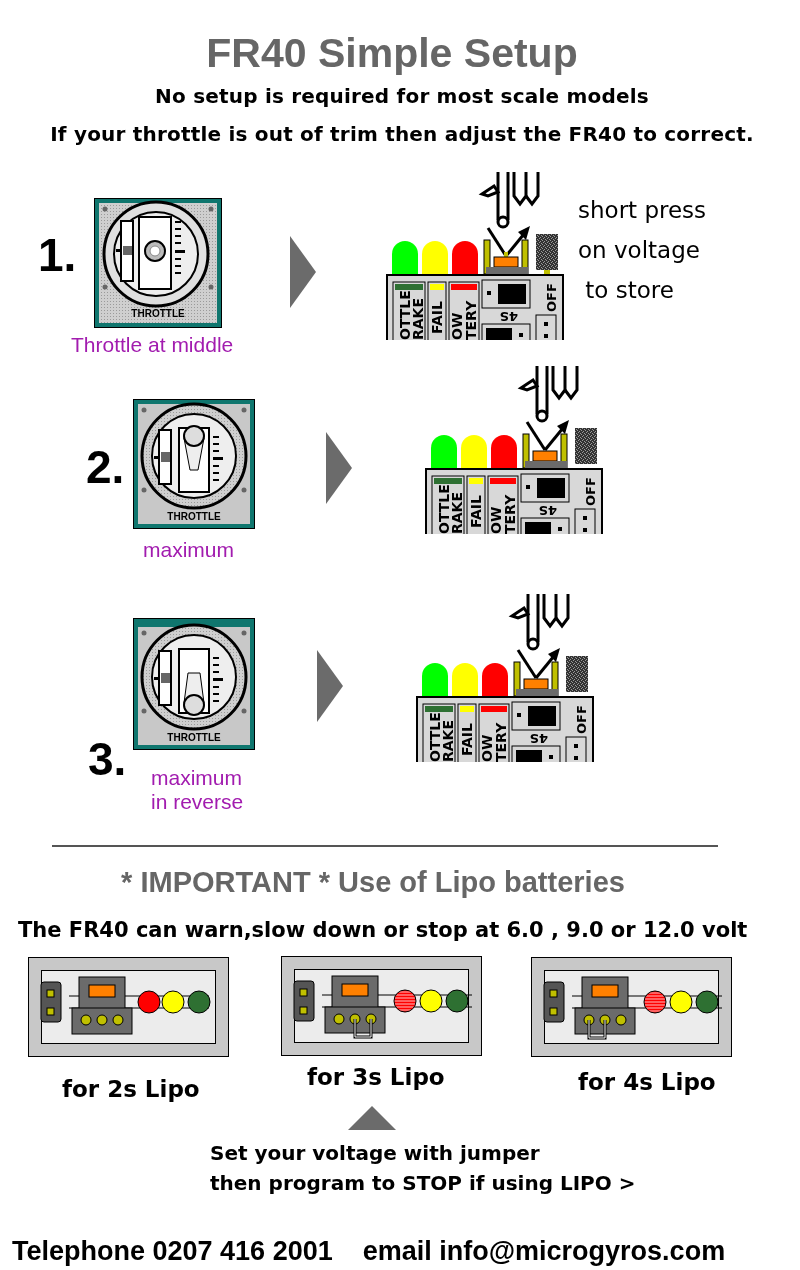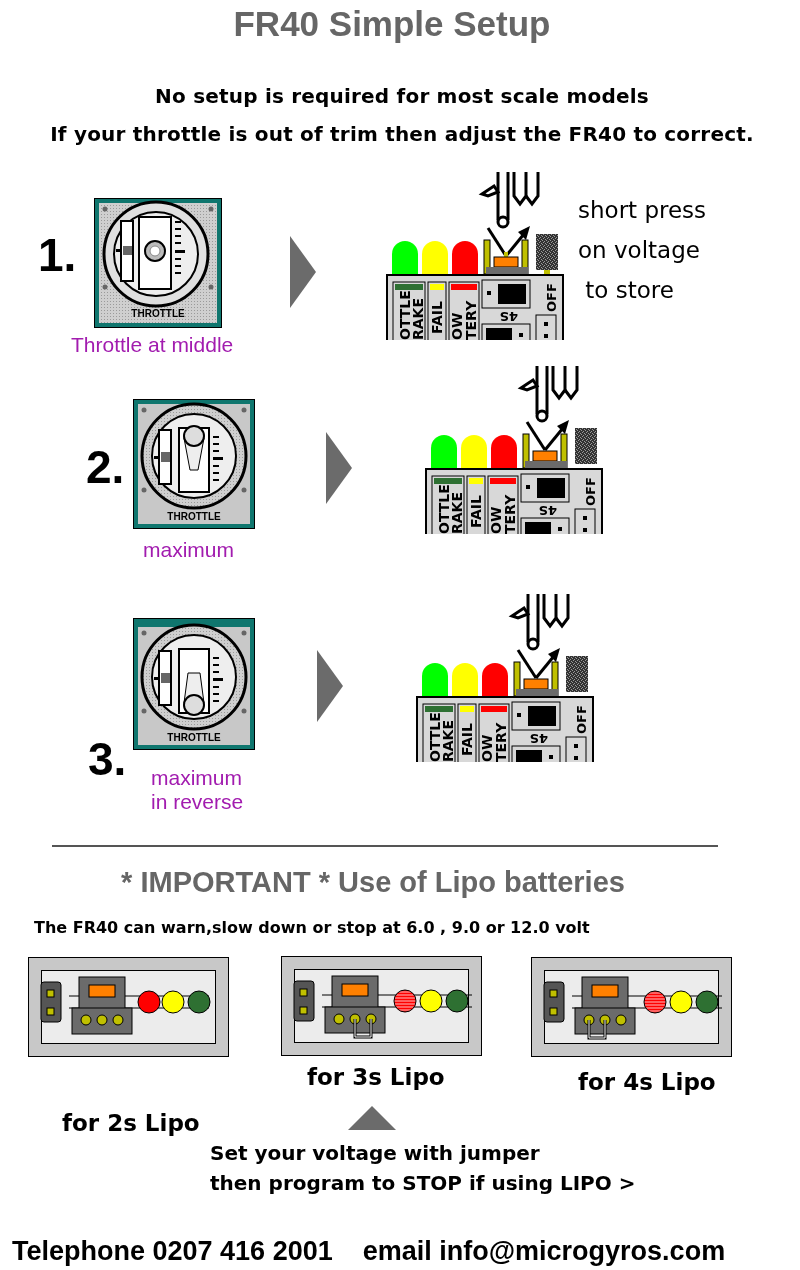--- a/index.html
+++ b/index.html
@@ -1,27 +1,27 @@
 <!DOCTYPE html>
 <html><head>
 <meta charset="utf-8">
 <style>
   html, body { margin:0; padding:0; background:#ffffff; }
   body { width:800px; height:1270px; position:relative; overflow:hidden; font-family:"DejaVu Sans", sans-serif; color:#000; }
   .abs { position:absolute; }
-  .title { left:0; width:784px; top:4px; text-align:center; font-family:"Liberation Sans", sans-serif; font-weight:bold; font-size:35px; color:#666666; }
+  .title { left:0; width:784px; top:30px; text-align:center; font-family:"Liberation Sans", sans-serif; font-weight:bold; font-size:41px; color:#666666; }
   .sub { left:0; width:804px; text-align:center; font-family:"DejaVu Sans", sans-serif; font-weight:bold; font-size:20px; letter-spacing:0.2px; }
   .stepnum { font-family:"Liberation Sans", sans-serif; font-weight:bold; font-size:46px; color:#000; }
   .caption { font-family:"Liberation Sans", sans-serif; font-size:21px; color:#a21caf; line-height:24px; }
   .thr-box { background:#0f766e; border:1px solid #000; box-sizing:border-box; }
   .arrow { width:0; height:0; border-top:36px solid transparent; border-bottom:36px solid transparent; border-left:26px solid #6b6b6b; }
   .press { font-family:"DejaVu Sans", sans-serif; font-weight:normal; font-size:23px; line-height:40px; }
   .rule { left:52px; width:666px; top:845px; height:2px; background:#555; }
   .imp { left:0; width:746px; top:866px; text-align:center; font-family:"Liberation Sans", sans-serif; font-weight:bold; font-size:29px; color:#666666; }
-  .warn { left:34px; top:918px; font-family:"DejaVu Sans", sans-serif; font-weight:bold; font-size:16px; }
+  .warn { left:18px; top:918px; font-family:"DejaVu Sans", sans-serif; font-weight:bold; font-size:21px; }
   .lipo-box { background:#c8c8c8; border:1px solid #000; box-sizing:border-box; width:201px; height:100px; }
   .lipo-inner { position:absolute; left:12px; top:12px; right:12px; bottom:12px; background:#ececec; border:1px solid #000; }
   .lipo-label { font-family:"DejaVu Sans", sans-serif; font-weight:bold; font-size:23px; }
   .up-tri { width:0; height:0; border-left:24px solid transparent; border-right:24px solid transparent; border-bottom:24px solid #6b6b6b; }
   .note { left:210px; top:1138px; font-family:"DejaVu Sans", sans-serif; font-size:20px; line-height:30px; font-weight:bold; }
   .footer { left:12px; top:1236px; font-family:"Liberation Sans", sans-serif; font-weight:bold; font-size:27px; white-space:pre; }
 </style>
 </head>
 <body>
 
@@ -291,21 +291,21 @@
     <rect x="60" y="27" width="26" height="12" fill="#ff8000" stroke="#000"></rect>
     <rect x="43" y="50" width="60" height="26" fill="#6b6b6b" stroke="#000"></rect>
     <circle cx="57" cy="62" r="5" fill="#c0c000" stroke="#000"></circle>
       <circle cx="73" cy="62" r="5" fill="#c0c000" stroke="#000"></circle>
       <circle cx="89" cy="62" r="5" fill="#c0c000" stroke="#000"></circle>
     <circle cx="120" cy="44" r="11" fill="#ff0000" stroke="#000"></circle>
     <circle cx="144" cy="44" r="11" fill="#ffff00" stroke="#000"></circle>
     <circle cx="170" cy="44" r="11" fill="#2e7032" stroke="#000"></circle>
   </svg>
 </div>
-<div class="abs lipo-label" style="left:62px; top:1110px;">for 2s Lipo</div>
+<div class="abs lipo-label" style="left:62px; top:1076px;">for 2s Lipo</div>
 
 <div class="abs lipo-box" style="left:281px; top:956px;">
   <div class="lipo-inner"></div>
   <svg class="abs" style="left:0;top:0" width="201" height="100" viewBox="0 0 201 100">
     <line x1="40" y1="38" x2="190" y2="38" stroke="#000"></line>
       <line x1="40" y1="50" x2="190" y2="50" stroke="#000"></line>
     <rect x="12" y="24" width="20" height="40" rx="3" fill="#555" stroke="#000"></rect>
     <rect x="18" y="32" width="7" height="7" fill="#c0c000" stroke="#000"></rect>
       <rect x="18" y="50" width="7" height="7" fill="#c0c000" stroke="#000"></rect>
     <rect x="50" y="19" width="46" height="32" fill="#6b6b6b" stroke="#000"></rect>

